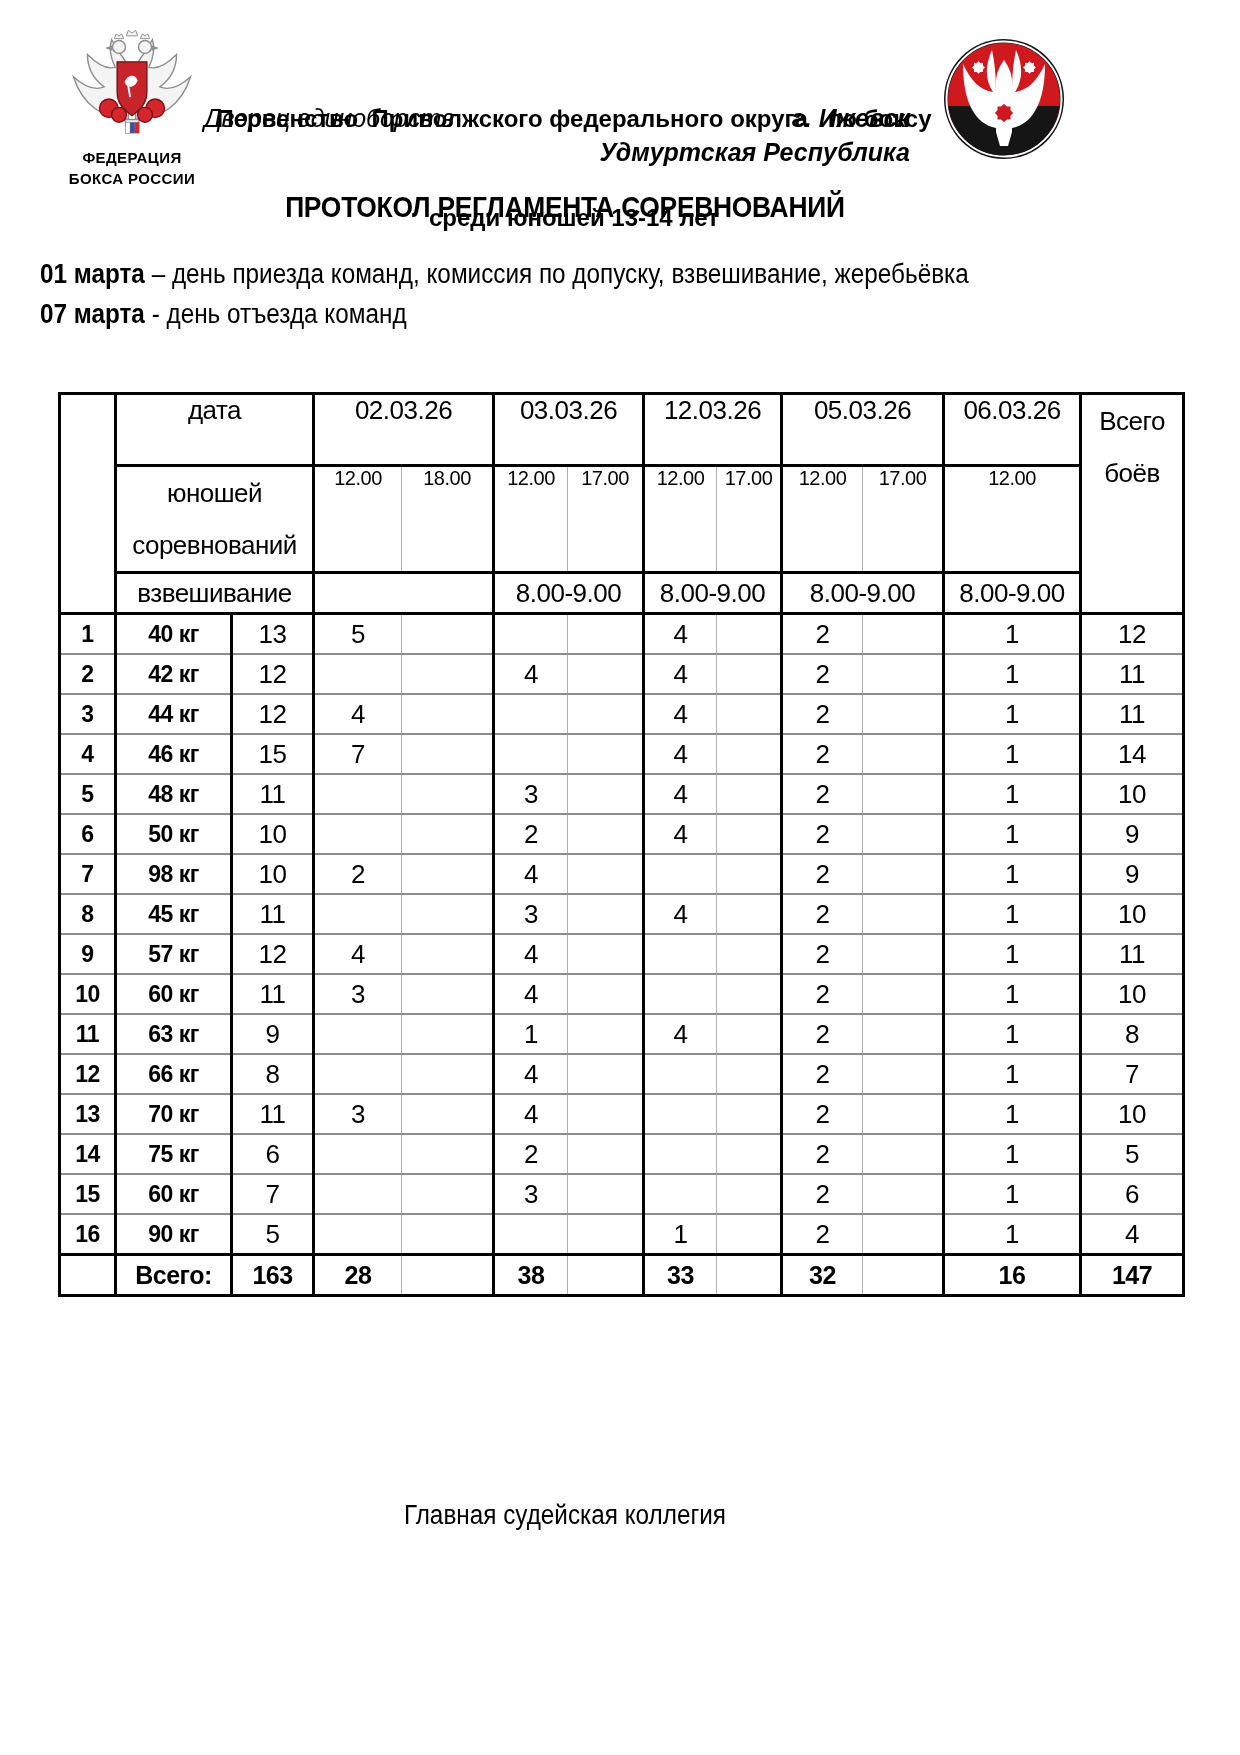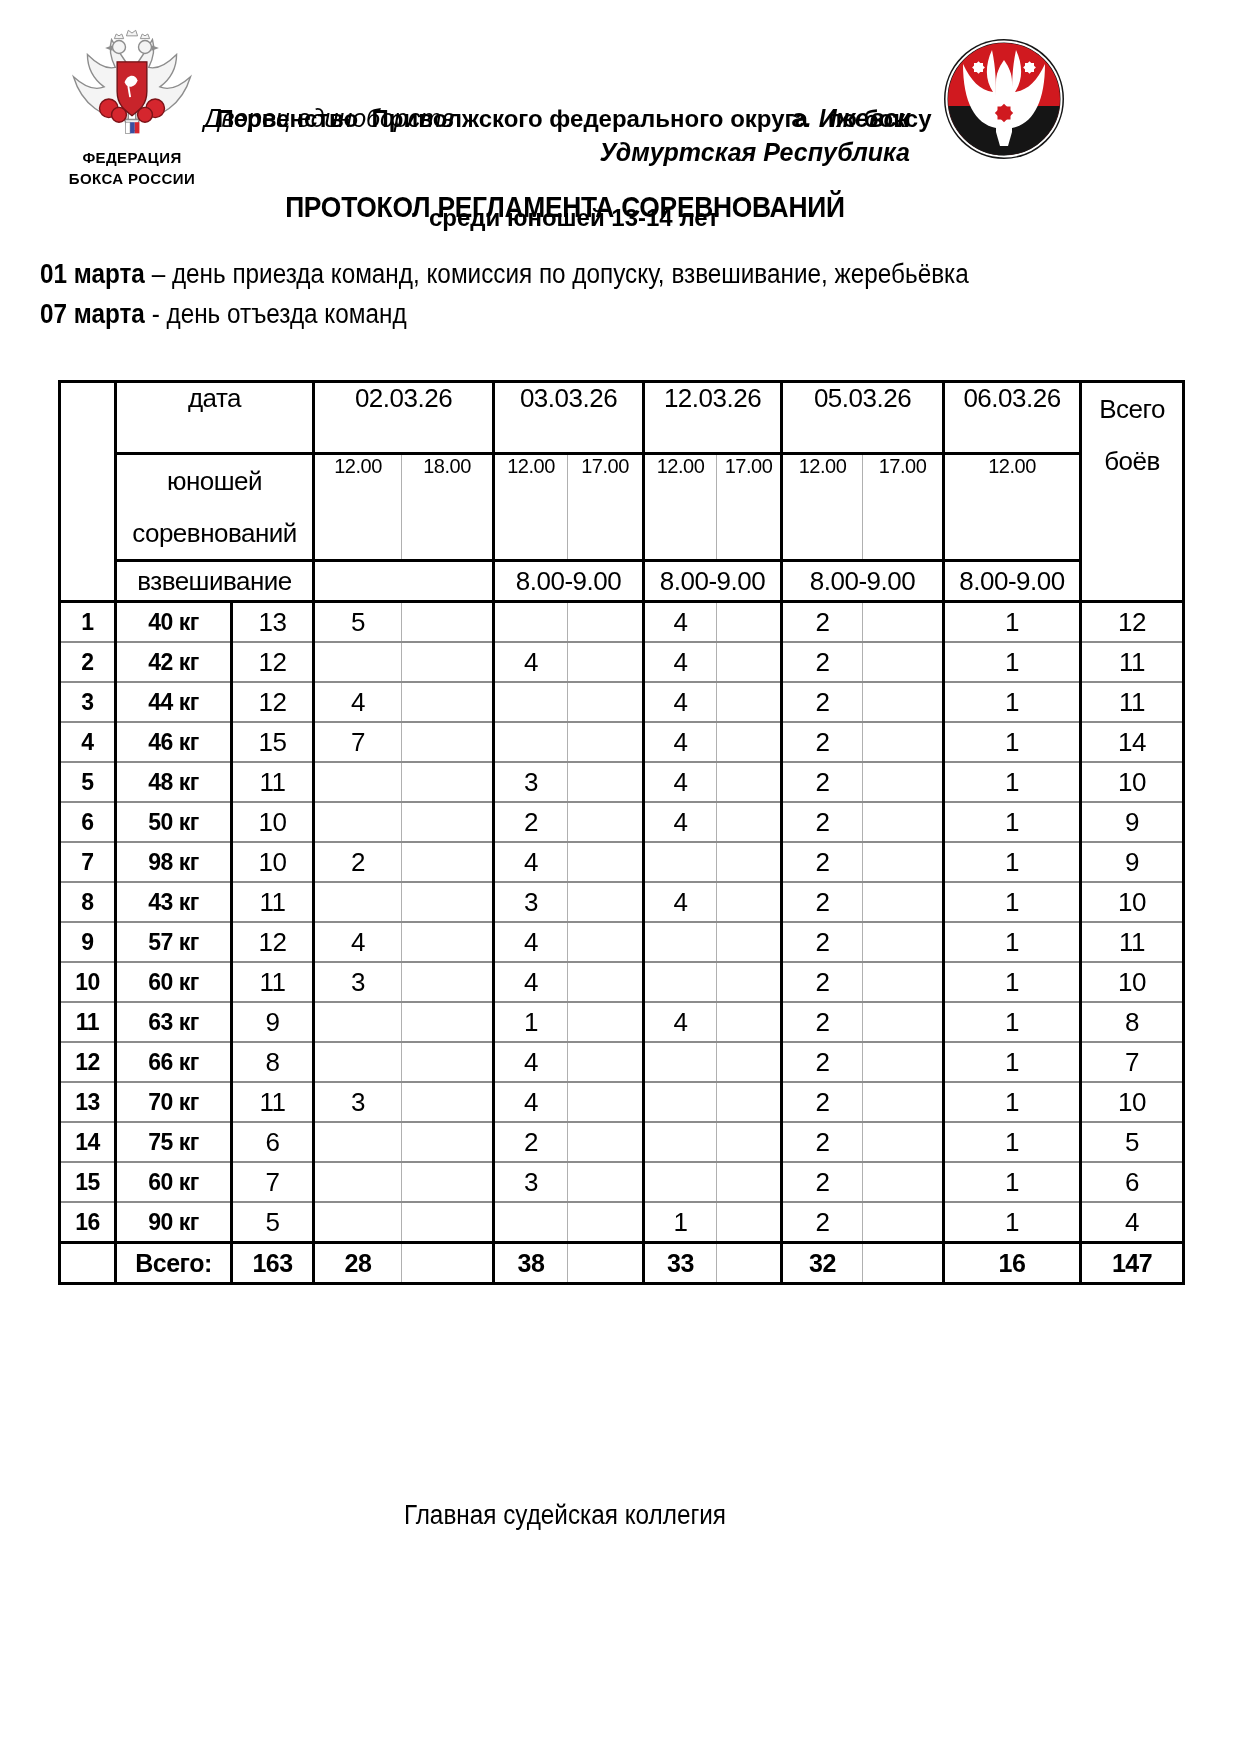--- a/index.html
+++ b/index.html
@@ -25,21 +25,21 @@
   .city  { position:absolute; left:540px; top:101px; width:370px; text-align:right; font-style:italic; font-size:25px; line-height:34px;font-weight:bold; }
 
   .doc-title { position:absolute; left:0; top:190px; width:1130px; text-align:center; }
   .doc-title span { display:inline-block; font-weight:bold; font-size:30px; letter-spacing:-.3px;
                     transform:scaleX(.88); transform-origin:center; white-space:nowrap; }
 
   .notes { position:absolute; left:40px; top:254px; font-size:27px; line-height:40px; }
   .cond  { display:inline-block; transform:scaleX(.9); transform-origin:left center; white-space:nowrap; }
 
   
-  .sched { position:absolute; left:58px; top:380px; }
+  .sched { position:absolute; left:58px; top:392px; }
   table.protocol {
     border-collapse:collapse; table-layout:fixed; width:1124px;
     border:3px solid #000;
   }
   table.protocol td {
     padding:0; text-align:center; letter-spacing:-.5px; overflow:hidden;
   }
   
   td.bR { border-right:3px solid #000; }
   td.bl { border-right:1px solid #b0b0b0; }
@@ -293,21 +293,21 @@
             <td class="c6"></td>
             <td class="c7"></td>
             <td class="c8"></td>
             <td class="c9">2</td>
             <td class="c10"></td>
             <td class="c11">1</td>
             <td class="c12">9</td>
           </tr>
           <tr>
             <td class="c0">8</td>
-            <td class="c1">43 кг</td>
+            <td class="c1">45 кг</td>
             <td class="c2">11</td>
             <td class="c3"></td>
             <td class="c4"></td>
             <td class="c5">3</td>
             <td class="c6"></td>
             <td class="c7">4</td>
             <td class="c8"></td>
             <td class="c9">2</td>
             <td class="c10"></td>
             <td class="c11">1</td>

